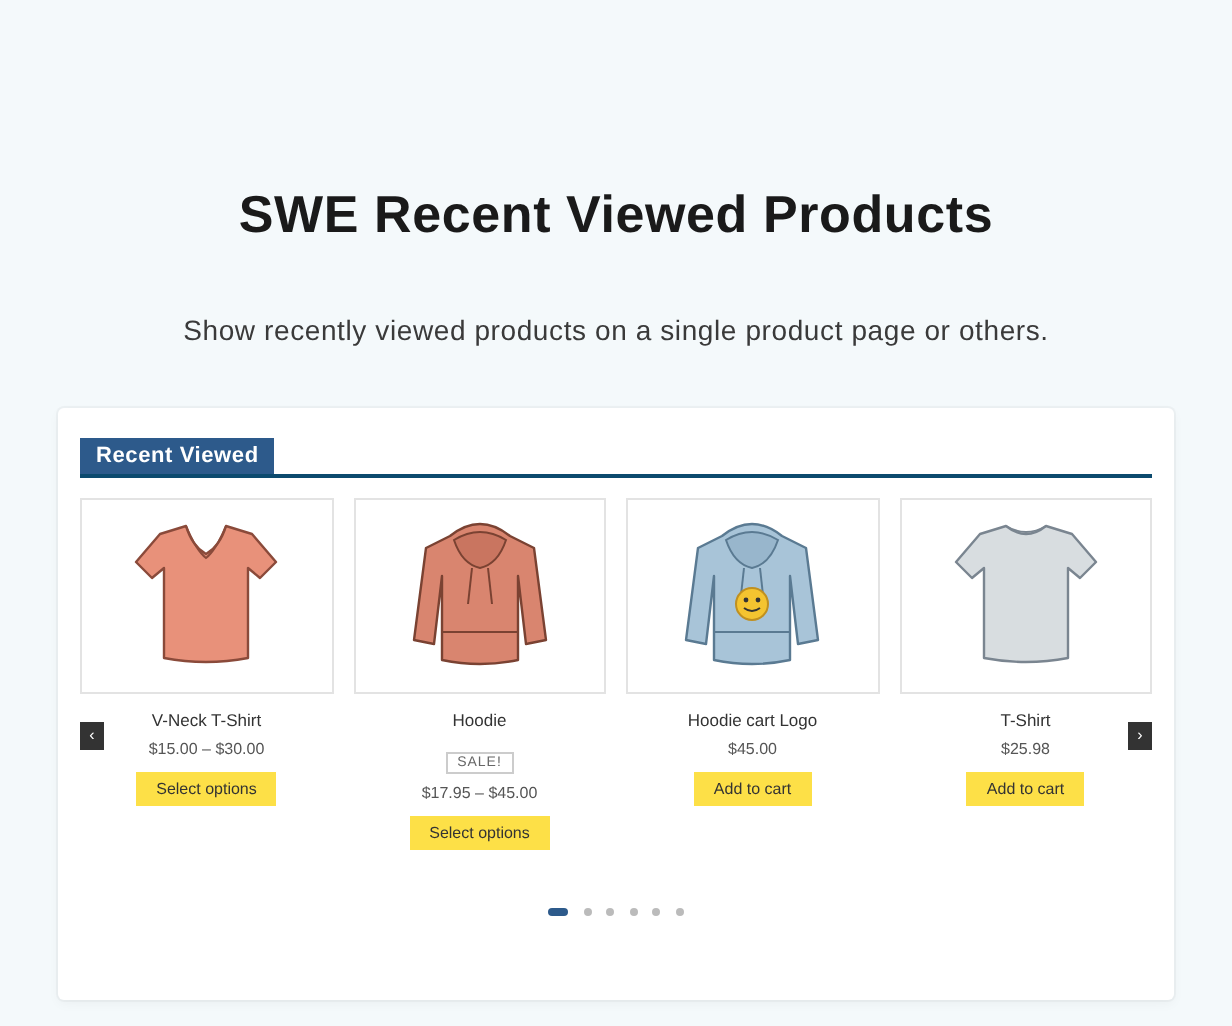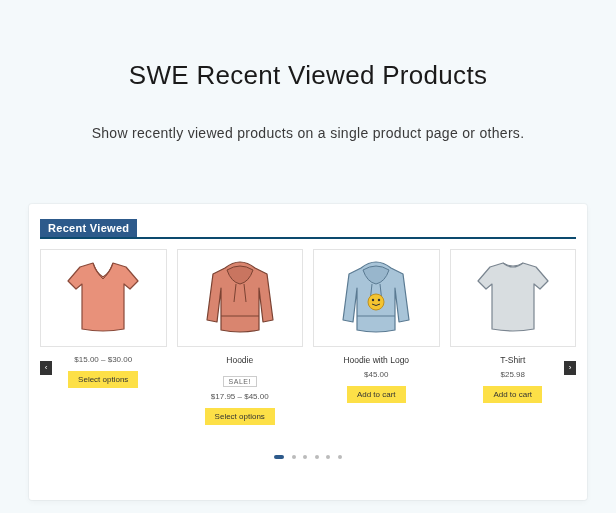--- a/index.html
+++ b/index.html
@@ -7,23 +7,23 @@
     width: 616px;
     height: 513px;
     background: #f4f9fb;
     font-family: -apple-system, BlinkMacSystemFont, "Segoe UI", Arial, sans-serif;
     position: relative;
     overflow: hidden;
   }
   .page-title {
     text-align: center;
     font-size: 26px;
-    font-weight: 400;
+    font-weight: 700;
     color: #1a1a1a;
-    padding-top: 60px;
+    padding-top: 92px;
     letter-spacing: 0.3px;
   }
   .page-desc {
     text-align: center;
     font-size: 14px;
     color: #3a3a3a;
     margin-top: 34px;
     letter-spacing: 0.3px;
   }
   .widget-card {
@@ -157,20 +157,21 @@
 
     <div class="products-row">
 
       <div class="product">
         <div class="thumb">
           <svg width="90" height="78" viewBox="0 0 90 78">
             <path d="M22 8 L35 4 Q38 14 45 18 Q52 14 55 4 L68 8 L80 22 L72 30 L66 25 L66 70 Q45 74 24 70 L24 25 L18 30 L10 22 Z" fill="#e8917a" stroke="#8a4a3a" stroke-width="1.2" stroke-linejoin="round"></path>
             <path d="M35 4 Q40 16 45 20 Q50 16 55 4" fill="none" stroke="#8a4a3a" stroke-width="1"></path>
           </svg>
         </div>
+        <div class="pname">V-Neck T-Shirt</div>
         <div class="pprice">$15.00 – $30.00</div>
         <button class="pbtn">Select options</button>
       </div>
 
       <div class="product">
         <div class="thumb">
           <svg width="86" height="80" viewBox="0 0 86 80">
             <path d="M28 10 Q43 -2 58 10 L70 16 L76 62 L66 64 L62 30 L62 72 Q43 76 24 72 L24 30 L20 64 L10 62 L16 16 Z" fill="#d9856f" stroke="#7a4232" stroke-width="1.2" stroke-linejoin="round"></path>
             <path d="M30 12 Q43 4 56 12 Q52 24 43 26 Q34 24 30 12 Z" fill="#c97560" stroke="#7a4232" stroke-width="1"></path>
             <path d="M24 58 L62 58" stroke="#7a4232" stroke-width="1"></path>
@@ -191,21 +192,21 @@
             <path d="M30 12 Q43 4 56 12 Q52 24 43 26 Q34 24 30 12 Z" fill="#98b6cc" stroke="#5a7a92" stroke-width="1"></path>
             <path d="M24 58 L62 58" stroke="#5a7a92" stroke-width="1"></path>
             <line x1="39" y1="26" x2="37" y2="44" stroke="#5a7a92" stroke-width="1"></line>
             <line x1="47" y1="26" x2="49" y2="44" stroke="#5a7a92" stroke-width="1"></line>
             <circle cx="43" cy="44" r="8" fill="#f4c430" stroke="#c09020" stroke-width="1"></circle>
             <circle cx="40" cy="42" r="1.2" fill="#333"></circle>
             <circle cx="46" cy="42" r="1.2" fill="#333"></circle>
             <path d="M39 46 Q43 49 47 46" fill="none" stroke="#333" stroke-width="1"></path>
           </svg>
         </div>
-        <div class="pname">Hoodie with Logo</div>
+        <div class="pname">Hoodie cart Logo</div>
         <div class="pprice">$45.00</div>
         <button class="pbtn">Add to cart</button>
       </div>
 
       <div class="product">
         <div class="thumb">
           <svg width="90" height="78" viewBox="0 0 90 78">
             <path d="M22 8 L35 4 Q45 12 55 4 L68 8 L80 22 L72 30 L66 25 L66 70 Q45 74 24 70 L24 25 L18 30 L10 22 Z" fill="#d8dde0" stroke="#7a8590" stroke-width="1.2" stroke-linejoin="round"></path>
             <path d="M35 4 Q45 10 55 4" fill="none" stroke="#7a8590" stroke-width="1"></path>
           </svg>

